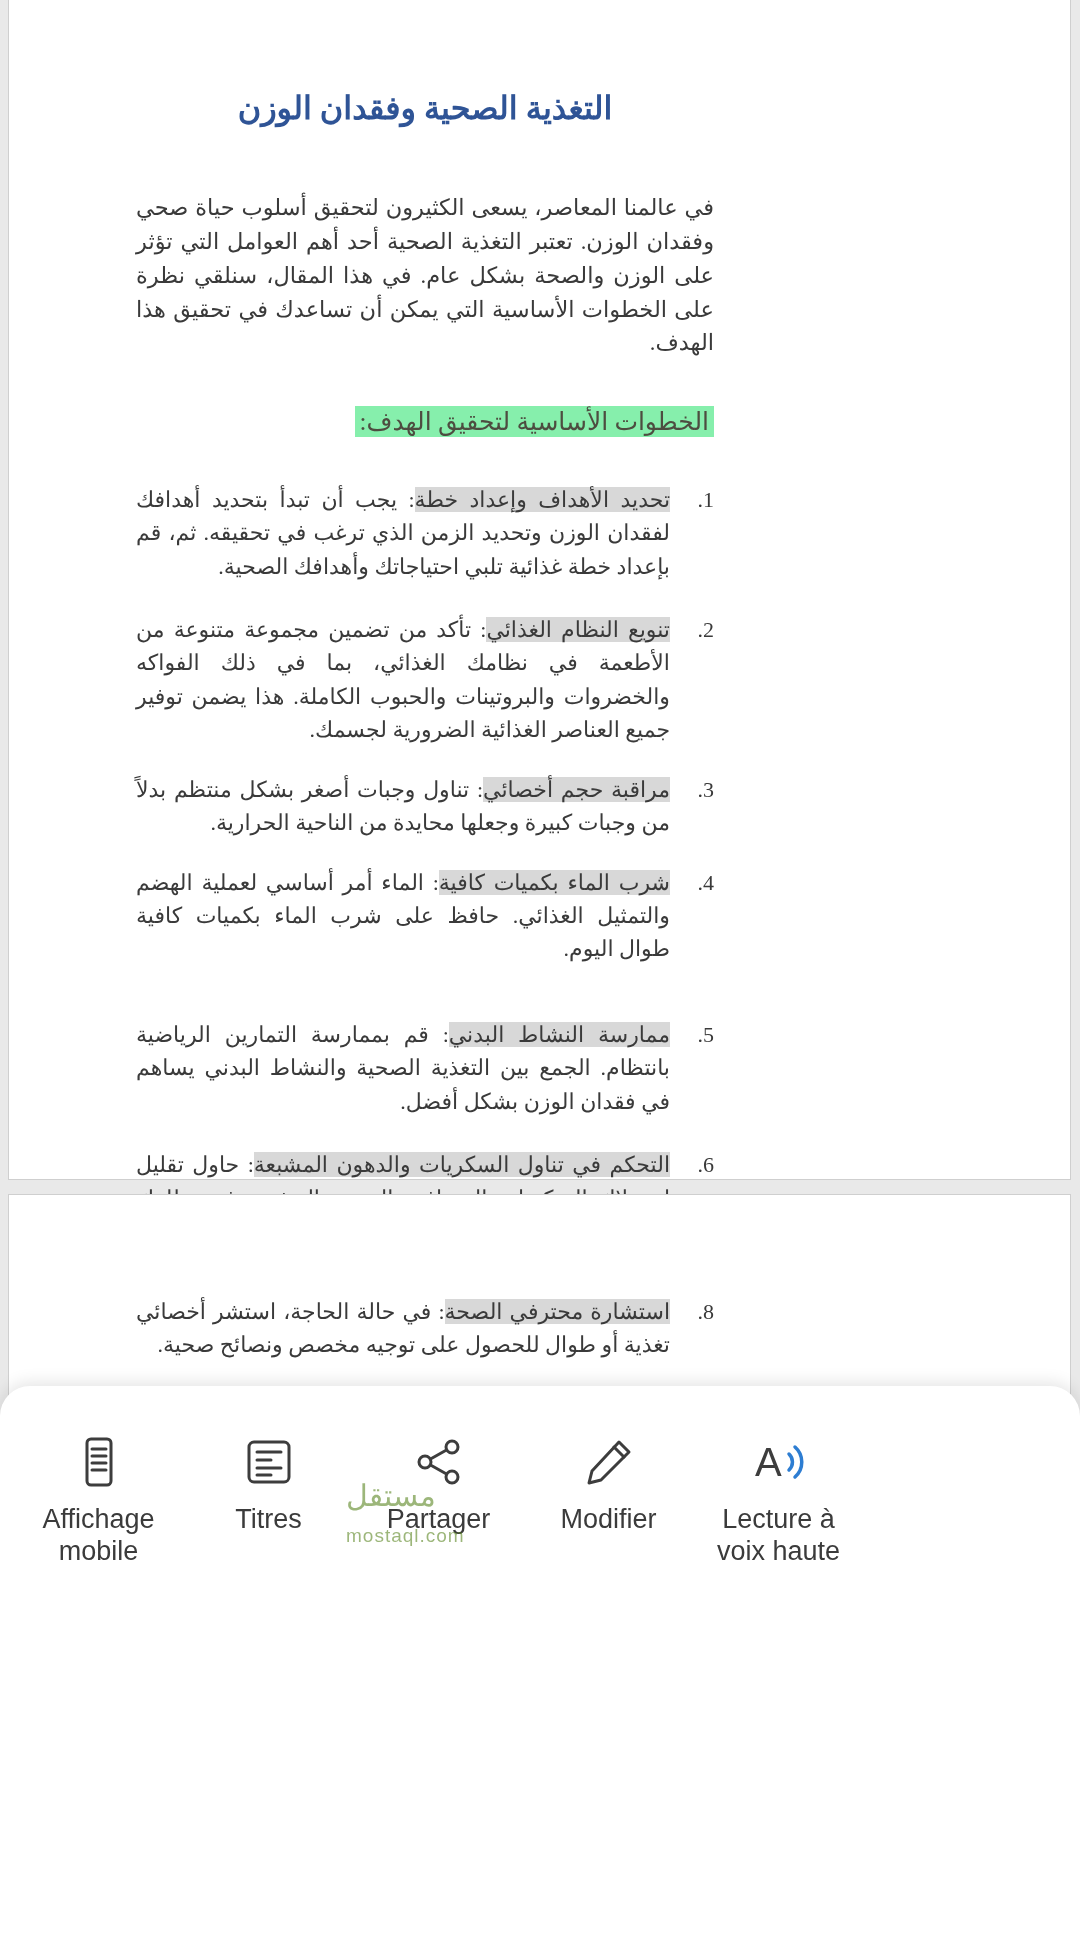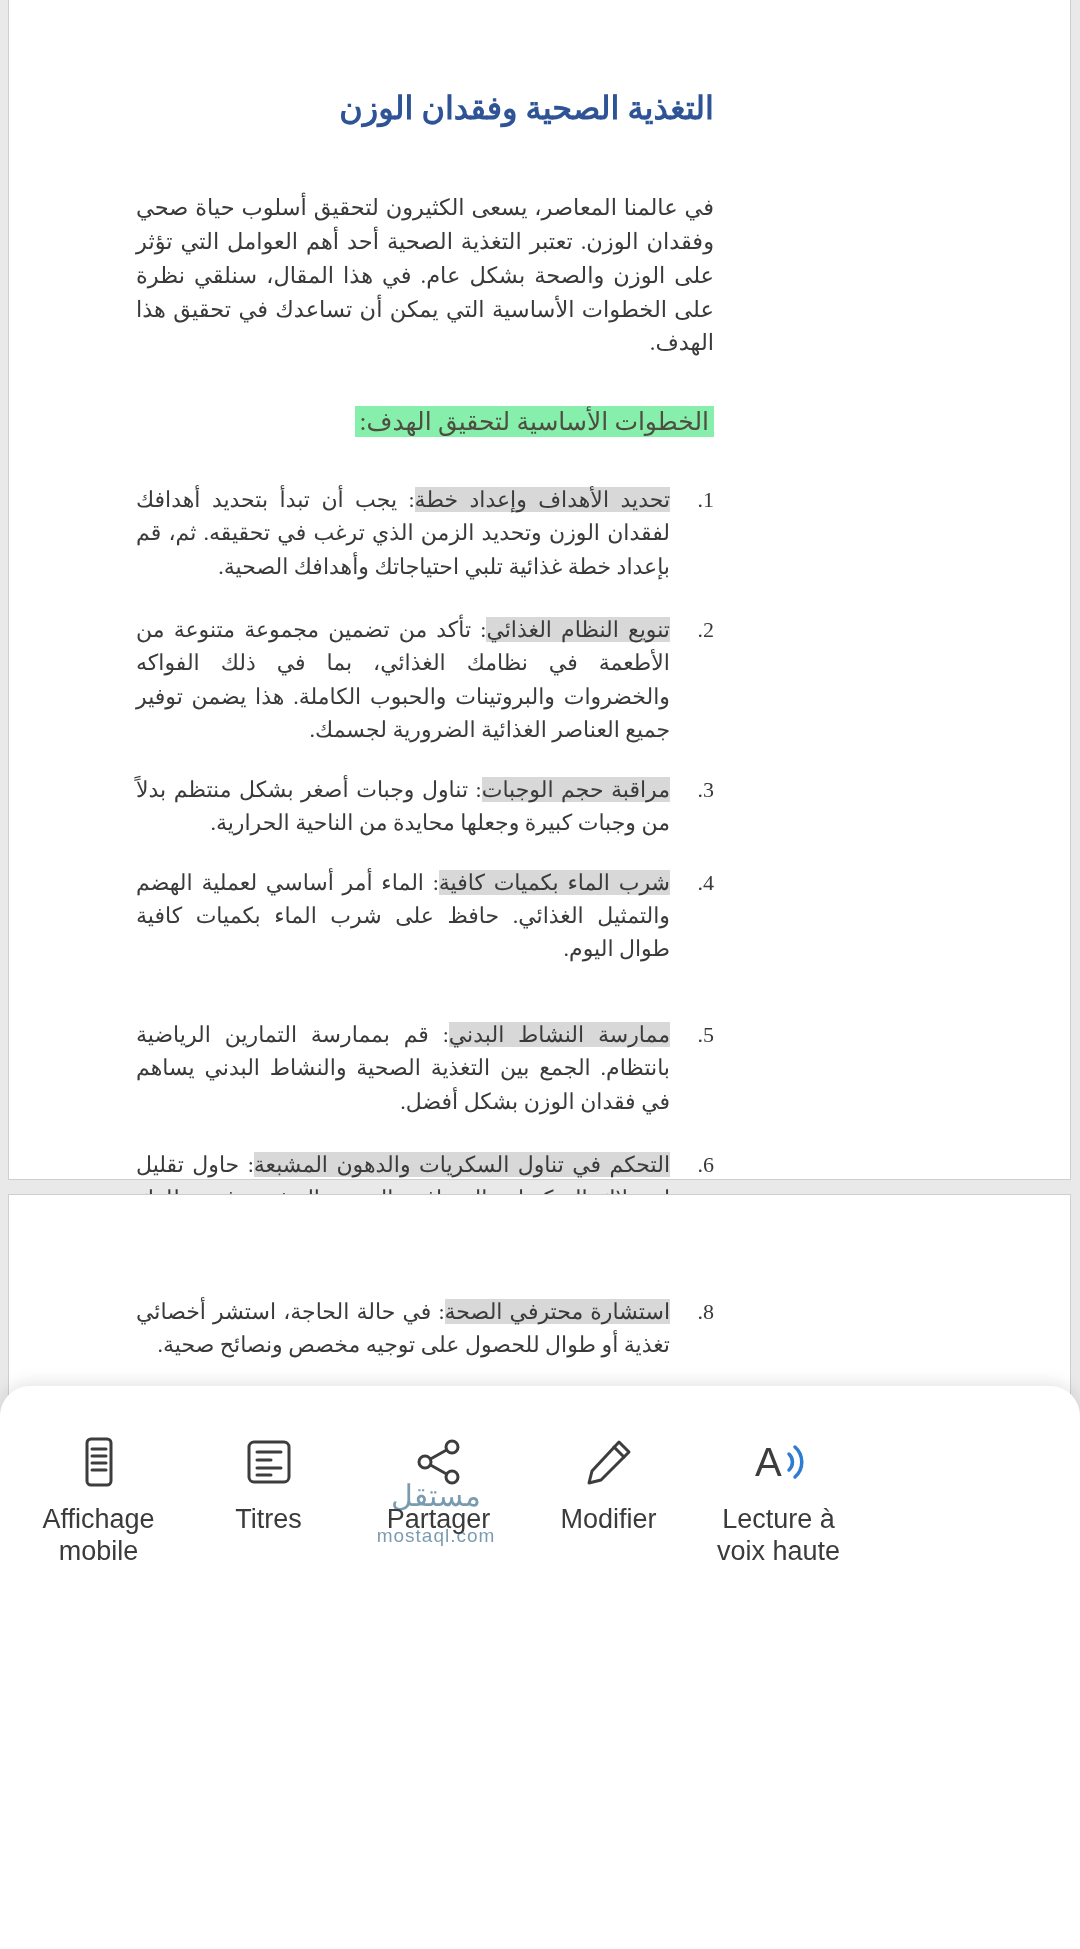--- a/index.html
+++ b/index.html
@@ -18,21 +18,21 @@
 
   .doc {
     position:absolute; direction:rtl; unicode-bidi:embed;
     font-family:"Liberation Serif","DejaVu Serif",serif;
     color:#3a3a3a;
   }
   .doc1 { left:127px; top:0; width:578px; }
   .doc2 { left:127px; top:100px; width:578px; }
 
   .doc-title {
-    margin:90px 0 0 0; 
+    margin:90px 0 0 0; text-align:center;
     color:#2f5496; font-weight:bold; font-size:32px; line-height:1.2;
   }
   .doc-intro {
     margin-top:64px; font-size:22.5px; line-height:1.5;
     text-align:justify;
   }
   .doc-heading { margin-top:46px; font-size:25px; line-height:1.3; }
   .hl-yellow { background:#86efac; color:#4d4d40; padding:2px 5px; }
   .hl-gray   { background:#d8d8d8; }
 
@@ -65,21 +65,21 @@
   }
   .tb-icon { width:56px; height:56px; display:block; }
   .tb-label {
     margin-top:14px; font-size:27px; line-height:1.18; color:#3b3b3b;
     white-space:pre-line;
   }
 
   
   .watermark {
     position:absolute; left:346px; top:1478px; width:180px; z-index:6;
-    text-align:center; color:#0c4a6e; opacity:0.55; pointer-events:none;
+    text-align:left; color:#4d7c0f; opacity:0.55; pointer-events:none;
     font-family:"Liberation Sans", sans-serif;
   }
   .wm-ar { font-size:30px; direction:rtl; }
   .wm-en { font-size:19px; letter-spacing:1px; margin-top:12px; }
 </style>
 </head>
 <body>
 
 <div class="page page1">
   <div class="doc doc1">
@@ -99,21 +99,21 @@
         <span class="item-body"><span class="hl-gray">تحديد الأهداف وإعداد خطة</span><span>: يجب أن تبدأ بتحديد أهدافك لفقدان الوزن وتحديد الزمن الذي ترغب في تحقيقه. ثم، قم بإعداد خطة غذائية تلبي احتياجاتك وأهدافك الصحية.</span></span>
       </div>
 
       <div class="list-item gap-m">
         <span class="item-marker">2.</span>
         <span class="item-body"><span class="hl-gray">تنويع النظام الغذائي</span><span>: تأكد من تضمين مجموعة متنوعة من الأطعمة في نظامك الغذائي، بما في ذلك الفواكه والخضروات والبروتينات والحبوب الكاملة. هذا يضمن توفير جميع العناصر الغذائية الضرورية لجسمك.</span></span>
       </div>
 
       <div class="list-item gap-s">
         <span class="item-marker">3.</span>
-        <span class="item-body"><span class="hl-gray">مراقبة حجم الوجبات</span><span>: تناول وجبات أصغر بشكل منتظم بدلاً من وجبات كبيرة وجعلها محايدة من الناحية الحرارية.</span></span>
+        <span class="item-body"><span class="hl-gray">مراقبة حجم أخصائي</span><span>: تناول وجبات أصغر بشكل منتظم بدلاً من وجبات كبيرة وجعلها محايدة من الناحية الحرارية.</span></span>
       </div>
 
       <div class="list-item gap-s">
         <span class="item-marker">4.</span>
         <span class="item-body"><span class="hl-gray">شرب الماء بكميات كافية</span><span>: الماء أمر أساسي لعملية الهضم والتمثيل الغذائي. حافظ على شرب الماء بكميات كافية طوال اليوم.</span></span>
       </div>
 
       <div class="list-item gap-xl">
         <span class="item-marker">5.</span>
         <span class="item-body"><span class="hl-gray">ممارسة النشاط البدني</span><span>: قم بممارسة التمارين الرياضية بانتظام. الجمع بين التغذية الصحية والنشاط البدني يساهم في فقدان الوزن بشكل أفضل.</span></span>

